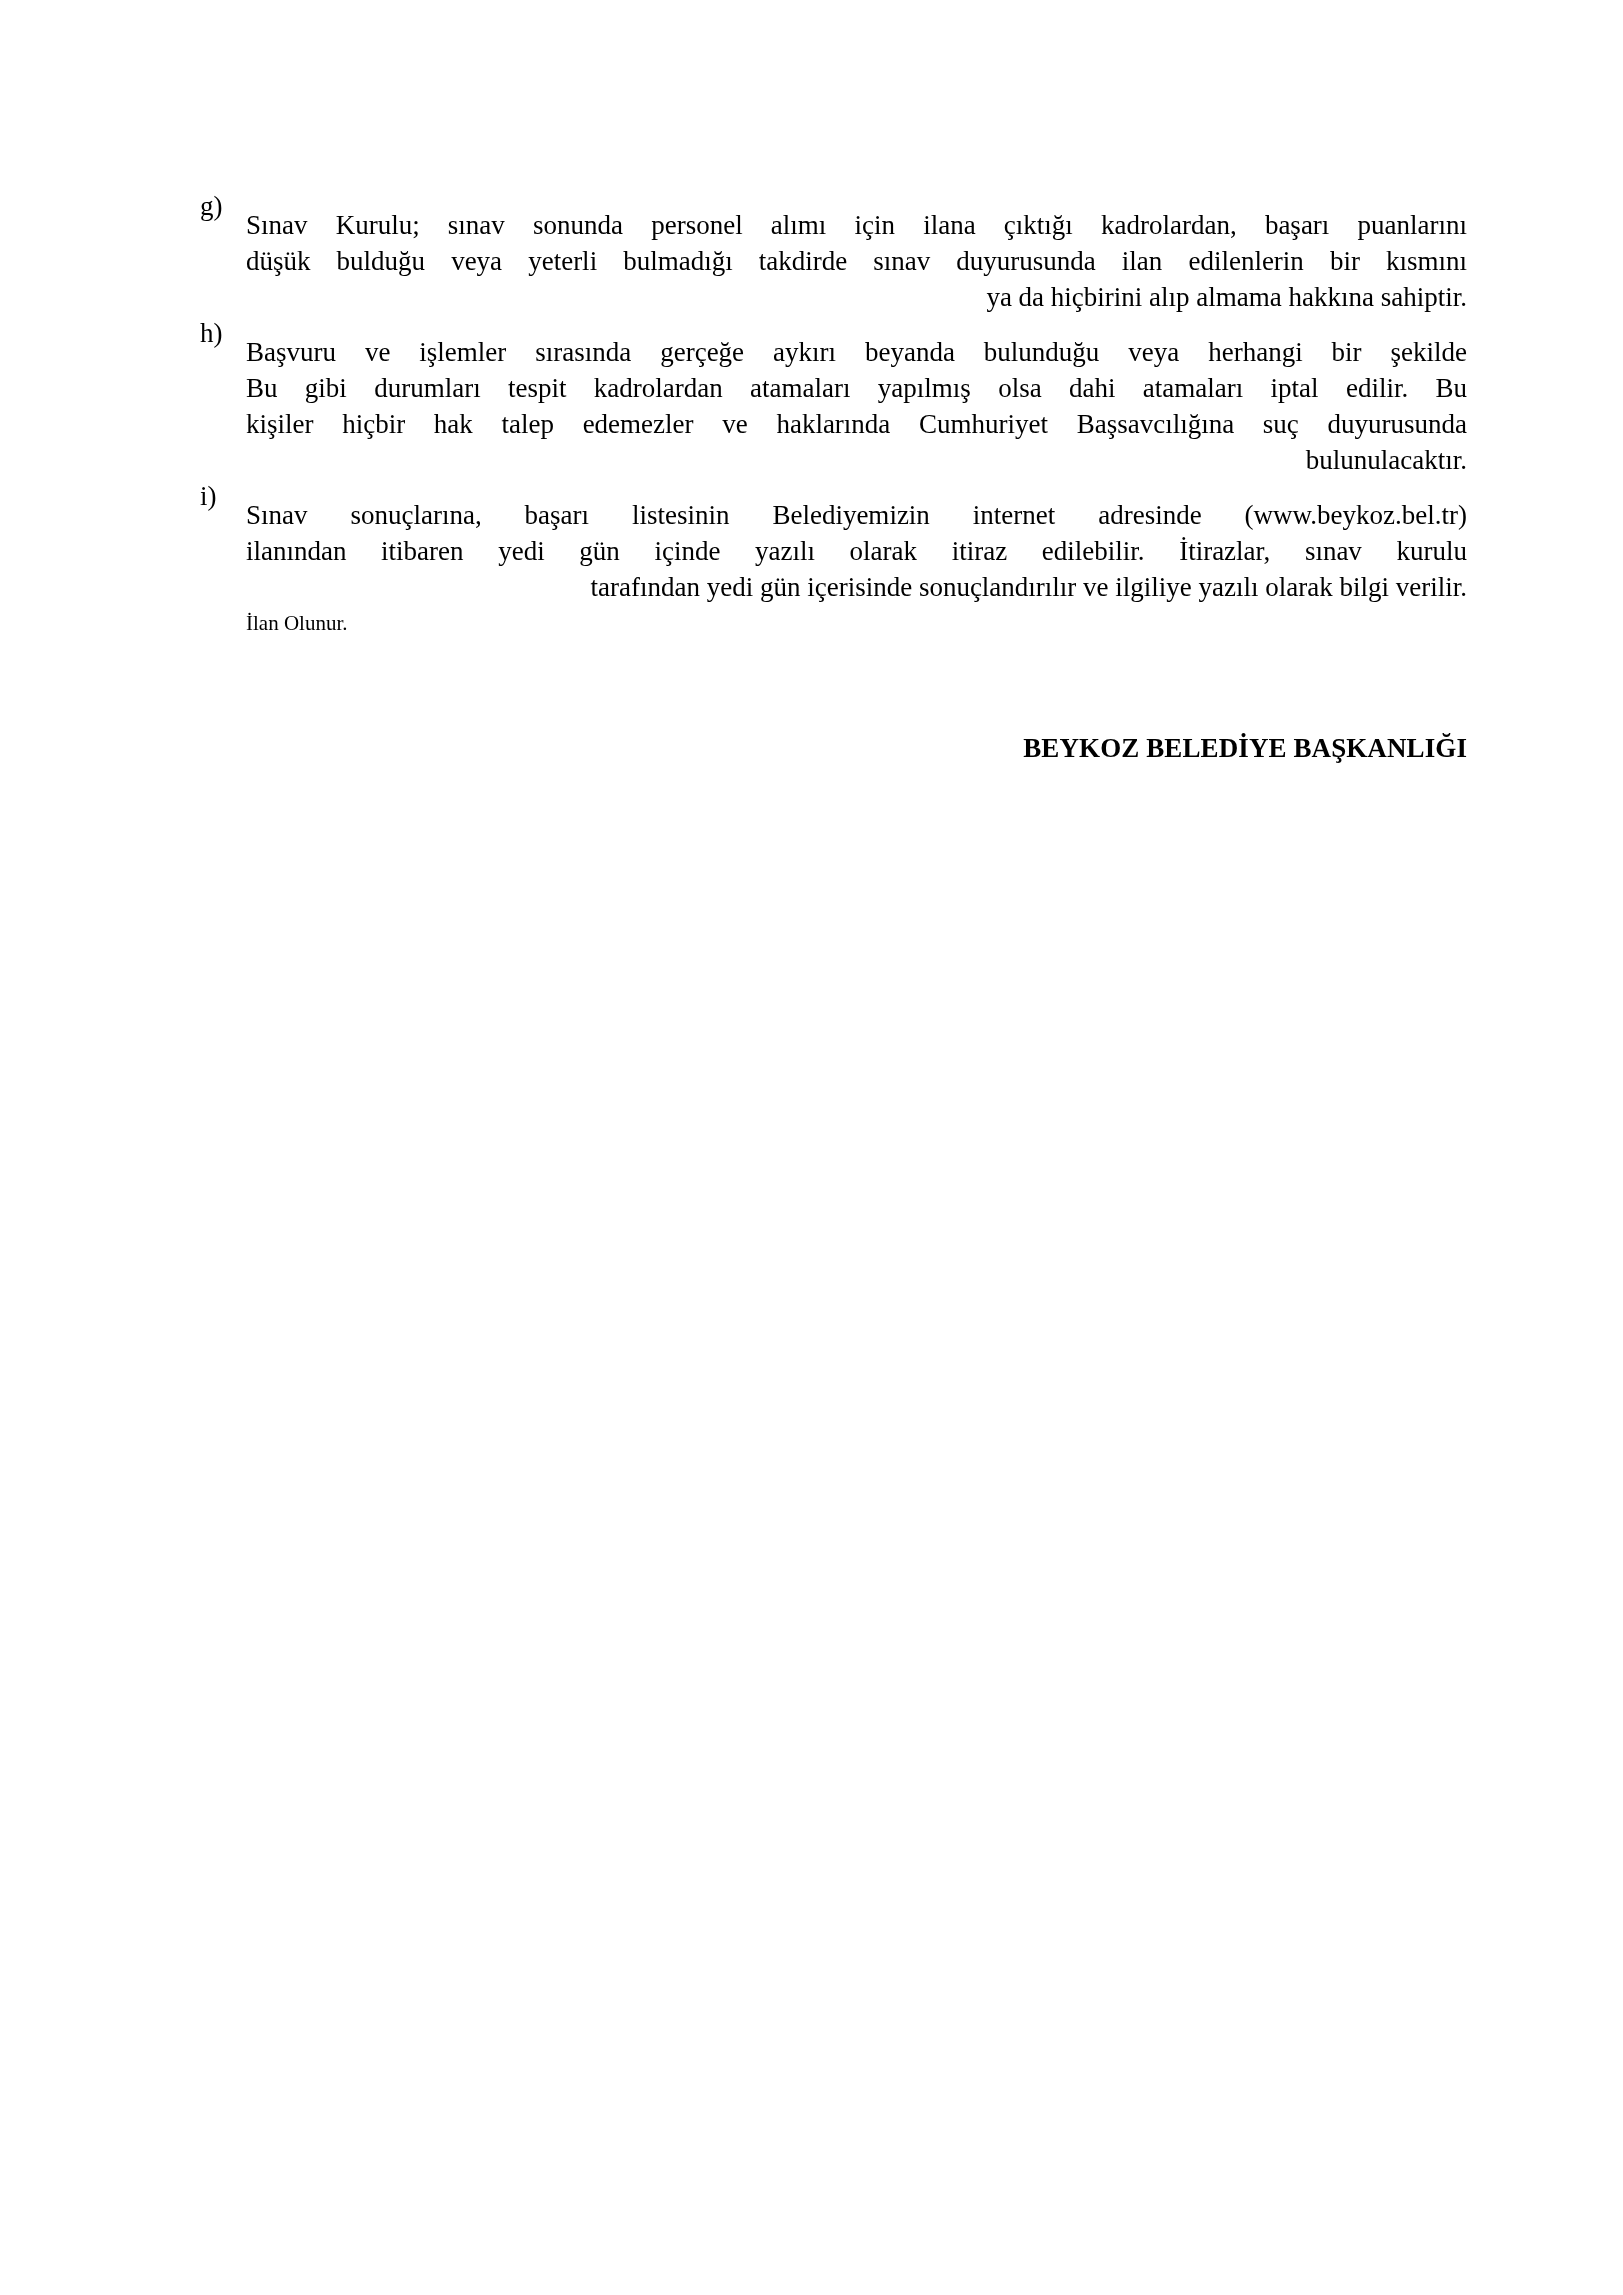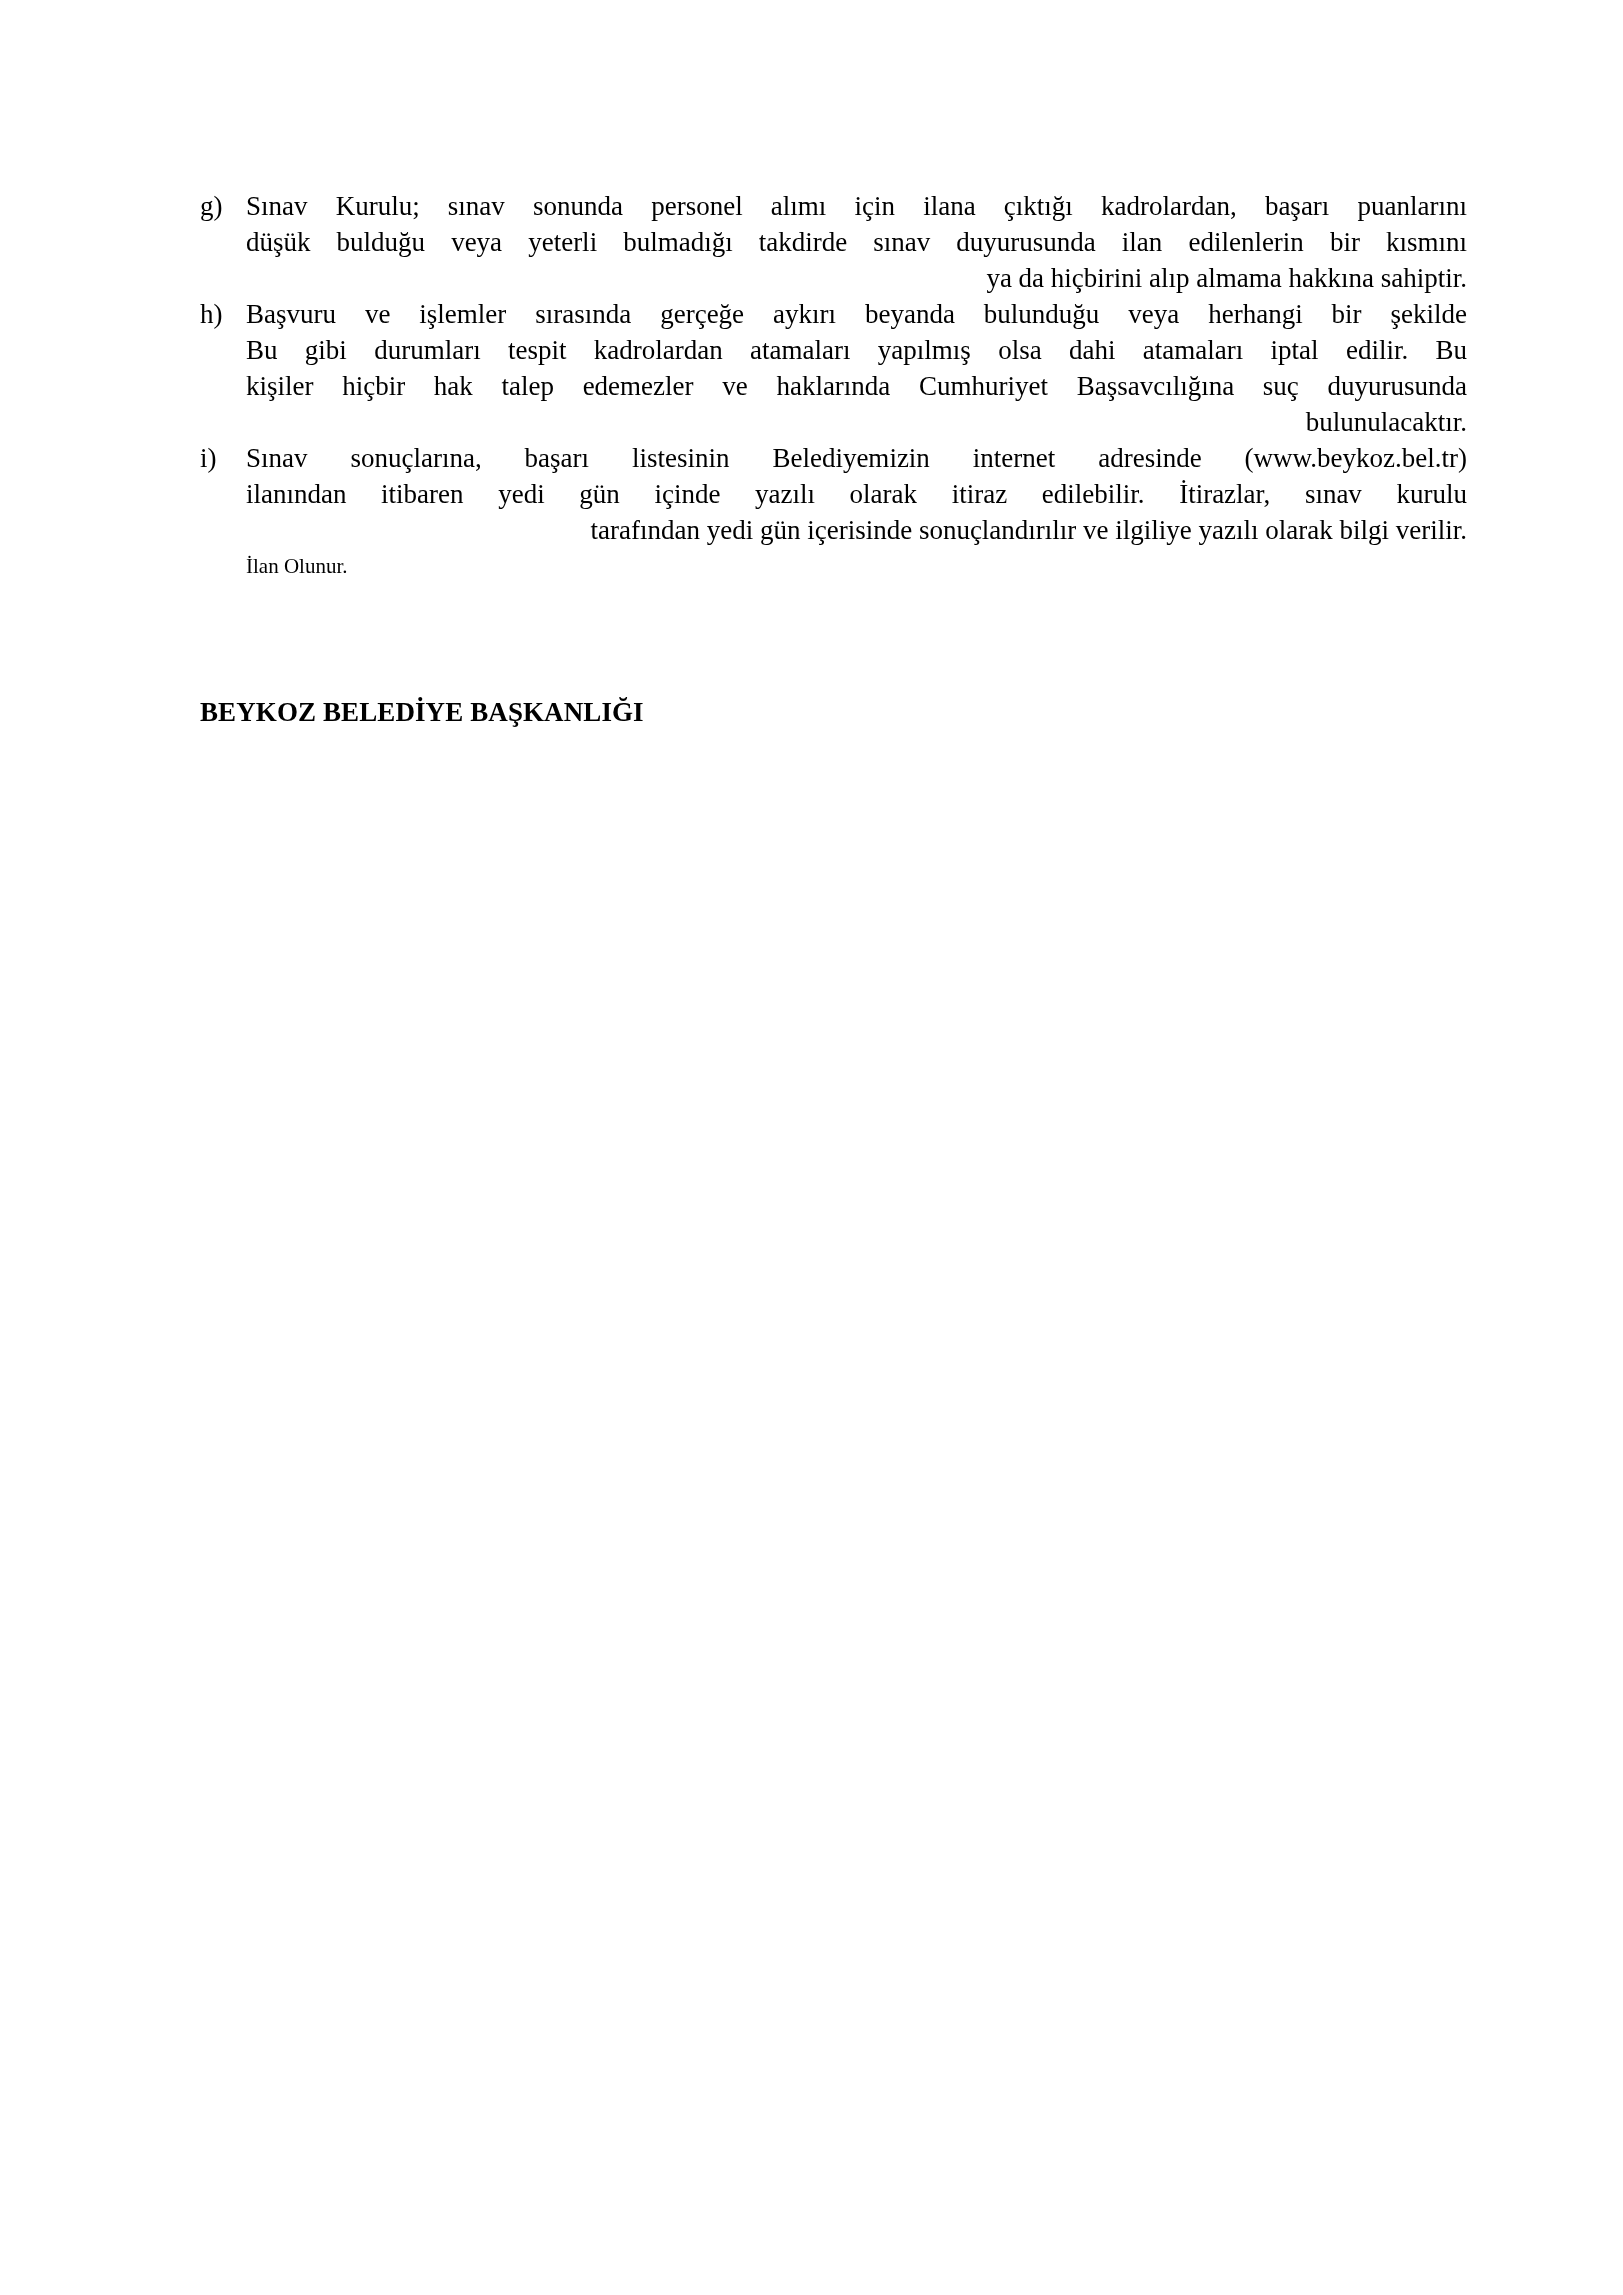--- a/index.html
+++ b/index.html
@@ -44,20 +44,21 @@
     white-space: nowrap;
   }
 
   .clause-text {
     flex: 1 1 auto;
     font-size: 27px;
     line-height: 36px;
     text-align: justify;
     text-justify: inter-word;
     hyphens: none;
+    margin-top: 19px;
     -webkit-hyphens: none;
   }
 
   
   .clause-text > .lastline {
     display: block;
     text-align: right;
   }
 
   .clause-text > .jline {
@@ -69,23 +70,23 @@
   .closing-line {
     font-size: 21px;
     line-height: 36px;
     text-align: left;
     padding-left: 46px;
   }
 
   .signature-block {
     position: absolute;
     left: 200px;
-    top: 695px;
+    top: 731px;
     width: 1267px;
-    text-align: left;
+    text-align: right;
   }
 
   .signature {
     display: inline-block;
     font-size: 27px;
     line-height: 34px;
     font-weight: bold;
     letter-spacing: 0.1px;
     white-space: nowrap;
   }

